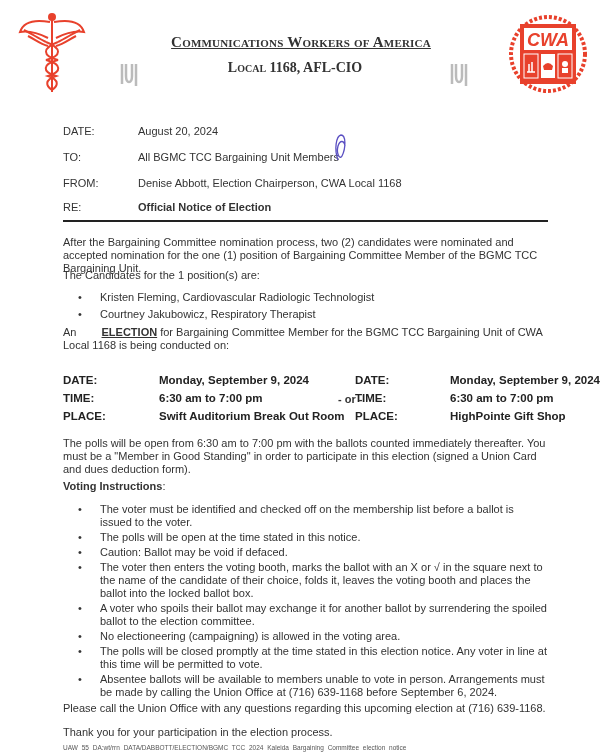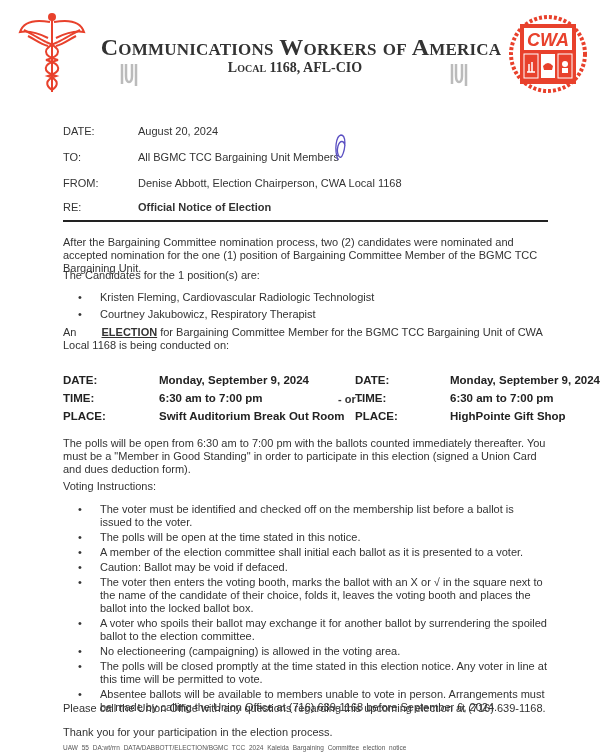--- a/index.html
+++ b/index.html
@@ -8,21 +8,21 @@
   .abs { position: absolute; }
 
   
   .caduceus { left: 18px; top: 12px; width: 68px; height: 84px; }
   .cwa-logo { left: 508px; top: 14px; width: 80px; height: 80px; }
   .ornament { width: 18px; height: 26px; }
   .ornament-left { left: 120px; top: 62px; }
   .ornament-right { left: 450px; top: 62px; }
   .hdr-line1 { left: 96px; top: 34px; width: 410px; text-align: center;
                font-family: "Liberation Serif", serif; font-weight: bold;
-               font-size: 24px; color: #333; font-variant: small-caps; letter-spacing: 0.2px; }
+               font-size: 15px; color: #333; font-variant: small-caps; letter-spacing: 0.2px; text-decoration: underline; }
   .hdr-line2 { left: 140px; top: 60px; width: 310px; text-align: center;
                font-family: "Liberation Serif", serif; font-weight: bold;
                font-size: 14px; color: #333; font-variant: small-caps; }
 
   
   .memo-row { left: 63px; font-size: 11px; color: #333; }
   .memo-label { position: absolute; left: 0; width: 75px; }
   .memo-value { position: absolute; left: 75px; white-space: nowrap; }
   .memo-value.bold { font-weight: bold; }
   .rule { left: 63px; top: 220px; width: 485px; height: 2px; background: #222; }
@@ -31,21 +31,21 @@
   .para { left: 63px; width: 485px; font-size: 11px; line-height: 13px; color: #333; }
   .bullets { left: 78px; width: 470px; font-size: 11px; line-height: 13px; color: #333; margin: 0; padding: 0; list-style: none; }
   .bullets li { position: relative; padding-left: 22px; margin-bottom: 2px; }
   .bullets li::before { content: "\2022"; position: absolute; left: 0; top: 0; }
   .u { text-decoration: underline; font-weight: bold; padding-left: 22px; }
 
   .sched { font-size: 11.5px; font-weight: bold; color: #222; }
   .sched .lbl { position: absolute; width: 60px; }
   .sched .val { position: absolute; white-space: nowrap; padding-left: 40px; }
   .or { font-size: 11px; color: #333; }
-  .vi { font-weight: normal; }
+  .vi { font-weight: bold; }
   .footer-code { left: 63px; top: 744px; font-size: 6.5px; color: #555; white-space: nowrap; word-spacing: 2px; }
 </style>
 </head>
 <body>
 
 <svg class="abs caduceus" viewBox="0 0 68 84">
   <g fill="none" stroke="#e8412c" stroke-width="2">
     <path d="M34 4 L34 80"></path>
     <circle cx="34" cy="5" r="3" fill="#e8412c"></circle>
     <path d="M32 10 C10 6 4 14 2 20 C12 18 22 22 30 26"></path>
@@ -132,21 +132,20 @@
 </div>
 
 <div class="abs para" style="top:437px;">The polls will be open from 6:30 am to 7:00 pm with the ballots counted immediately thereafter. You must be a "Member in Good Standing" in order to participate in this election (signed a Union Card and dues deduction form).</div>
 <div class="abs para" style="top:480px;">
   <span class="vi">Voting Instructions</span><span>:</span>
 </div>
 
 <ul class="abs bullets" style="top:503px; left:78px; width:470px;">
   <li>The voter must be identified and checked off on the membership list before a ballot is issued to the voter.</li>
   <li>The polls will be open at the time stated in this notice.</li>
-  <li>A member of the election committee shall initial each ballot as it is presented to a voter.</li>
   <li>Caution: Ballot may be void if defaced.</li>
   <li>The voter then enters the voting booth, marks the ballot with an X or √ in the square next to the name of the candidate of their choice, folds it, leaves the voting booth and places the ballot into the locked ballot box.</li>
   <li>A voter who spoils their ballot may exchange it for another ballot by surrendering the spoiled ballot to the election committee.</li>
   <li>No electioneering (campaigning) is allowed in the voting area.</li>
   <li>The polls will be closed promptly at the time stated in this election notice. Any voter in line at this time will be permitted to vote.</li>
   <li>Absentee ballots will be available to members unable to vote in person.  Arrangements must be made by calling the Union Office at (716) 639-1168 before September 6, 2024.</li>
 </ul>
 
 <div class="abs para" style="top:702px; width:500px;">Please call the Union Office with any questions regarding this upcoming election at (716) 639-1168.</div>
 <div class="abs para" style="top:726px;">Thank you for your participation in the election process.</div>

